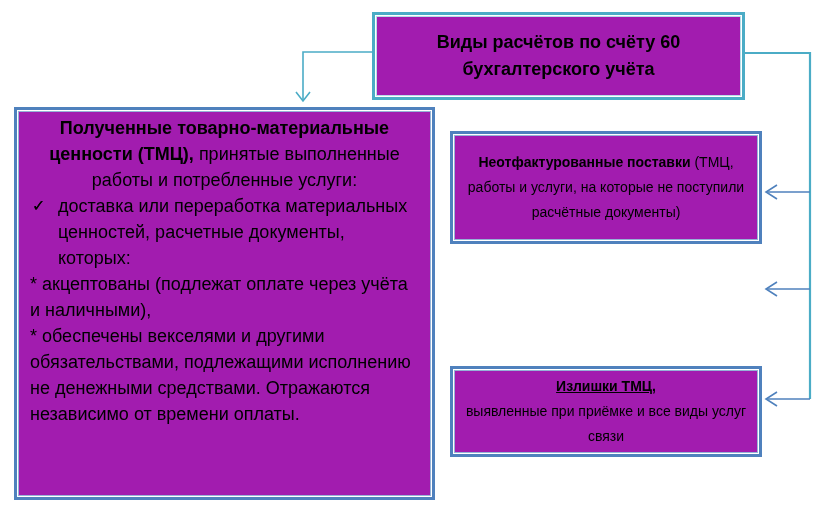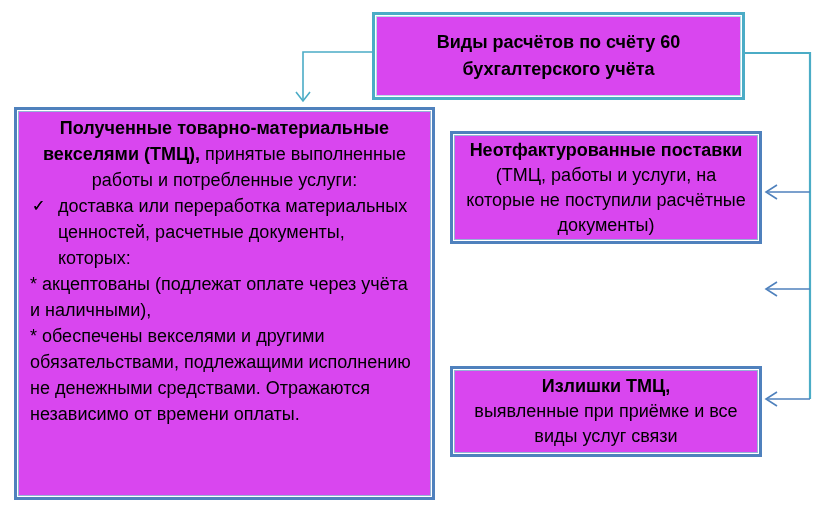--- a/index.html
+++ b/index.html
@@ -2,21 +2,21 @@
 <html><head>
 <meta charset="utf-8">
 <style>
   html,body{margin:0;padding:0;}
   body{
     width:824px;height:514px;background:#ffffff;
     font-family:"Liberation Sans",sans-serif;color:#000000;
     position:relative;overflow:hidden;
   }
   .canvas{position:absolute;left:0;top:0;width:824px;height:514px;}
-  .box{position:absolute;background:#d946ef;box-sizing:border-box;}
+  .box{position:absolute;background:#a21caf;box-sizing:border-box;}
   .teal-box{
     border:3px solid #4BACC6;
     box-shadow:inset 0 0 0 1px #ffffff, inset 0 0 0 2px #b6dde8;
   }
   .blue-box{
     border:3px solid #4F81BD;
     box-shadow:inset 0 0 0 1px #ffffff, inset 0 0 0 2px #95b3d7;
   }
   .title-box{
     left:372px;top:12px;width:373px;height:88px;
@@ -30,26 +30,26 @@
     left:14px;top:107px;width:421px;height:393px;
     padding:5px 13px;font-size:18px;line-height:26px;
   }
   .lb-header{text-align:center;}
   .bold{font-weight:bold;}
   .bullet{position:relative;padding-left:28px;}
   .bullet .check{position:absolute;left:2px;top:0;font-size:16px;}
   .rbox{
     left:450px;width:312px;
     display:flex;flex-direction:column;align-items:center;justify-content:center;
-    text-align:center;font-size:18px;line-height:25px;padding:0 10px;
+    text-align:center;font-size:14px;line-height:25px;padding:0 10px;
   }
   .rb1{top:131px;height:113px;}
   .rb2{top:256px;height:103px;}
   .rb3{top:366px;height:91px;}
-  .rb3 .rb-bold{display:block;}
+  .rb3 .rb-bold{display:block;text-decoration:underline;}
   .rb-bold{font-weight:bold;}
   .connector-svg{position:absolute;left:0;top:0;pointer-events:none;}
 </style>
 </head>
 <body>
 
 <div class="canvas">
 
   <svg class="connector-svg" width="824" height="514" viewBox="0 0 824 514">
 
@@ -78,21 +78,21 @@
     </g>
   </svg>
 
   <div class="box teal-box title-box">
     <div class="title-text">Виды расчётов по счёту 60
 бухгалтерского учёта</div>
   </div>
 
   <div class="box blue-box left-box">
     <div class="lb-header">
-      <span class="bold">Полученные товарно-материальные векселями (ТМЦ),</span><span> принятые выполненные работы и потребленные услуги:</span>
+      <span class="bold">Полученные товарно-материальные ценности (ТМЦ),</span><span> принятые выполненные работы и потребленные услуги:</span>
     </div>
     <div class="bullet">
       <span class="check">✓</span>
     </div>
     <div class="bullet">
       <span class="check">✓</span>
       <span>доставка или переработка материальных ценностей, расчетные документы, которых:</span>
     </div>
     <div class="subitem">* акцептованы (подлежат оплате через учёта и наличными),</div>
     <div class="subitem">* обеспечены векселями и другими обязательствами, подлежащими исполнению не денежными средствами. Отражаются независимо от времени оплаты.</div>

